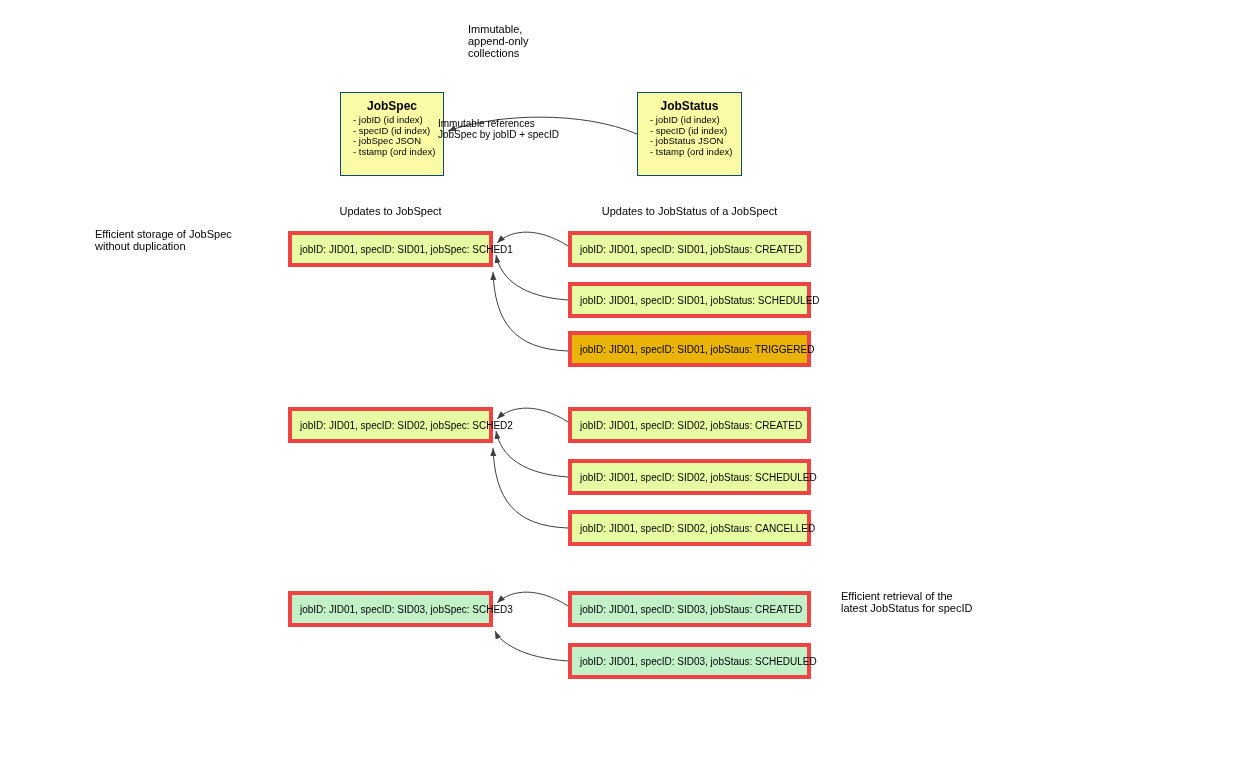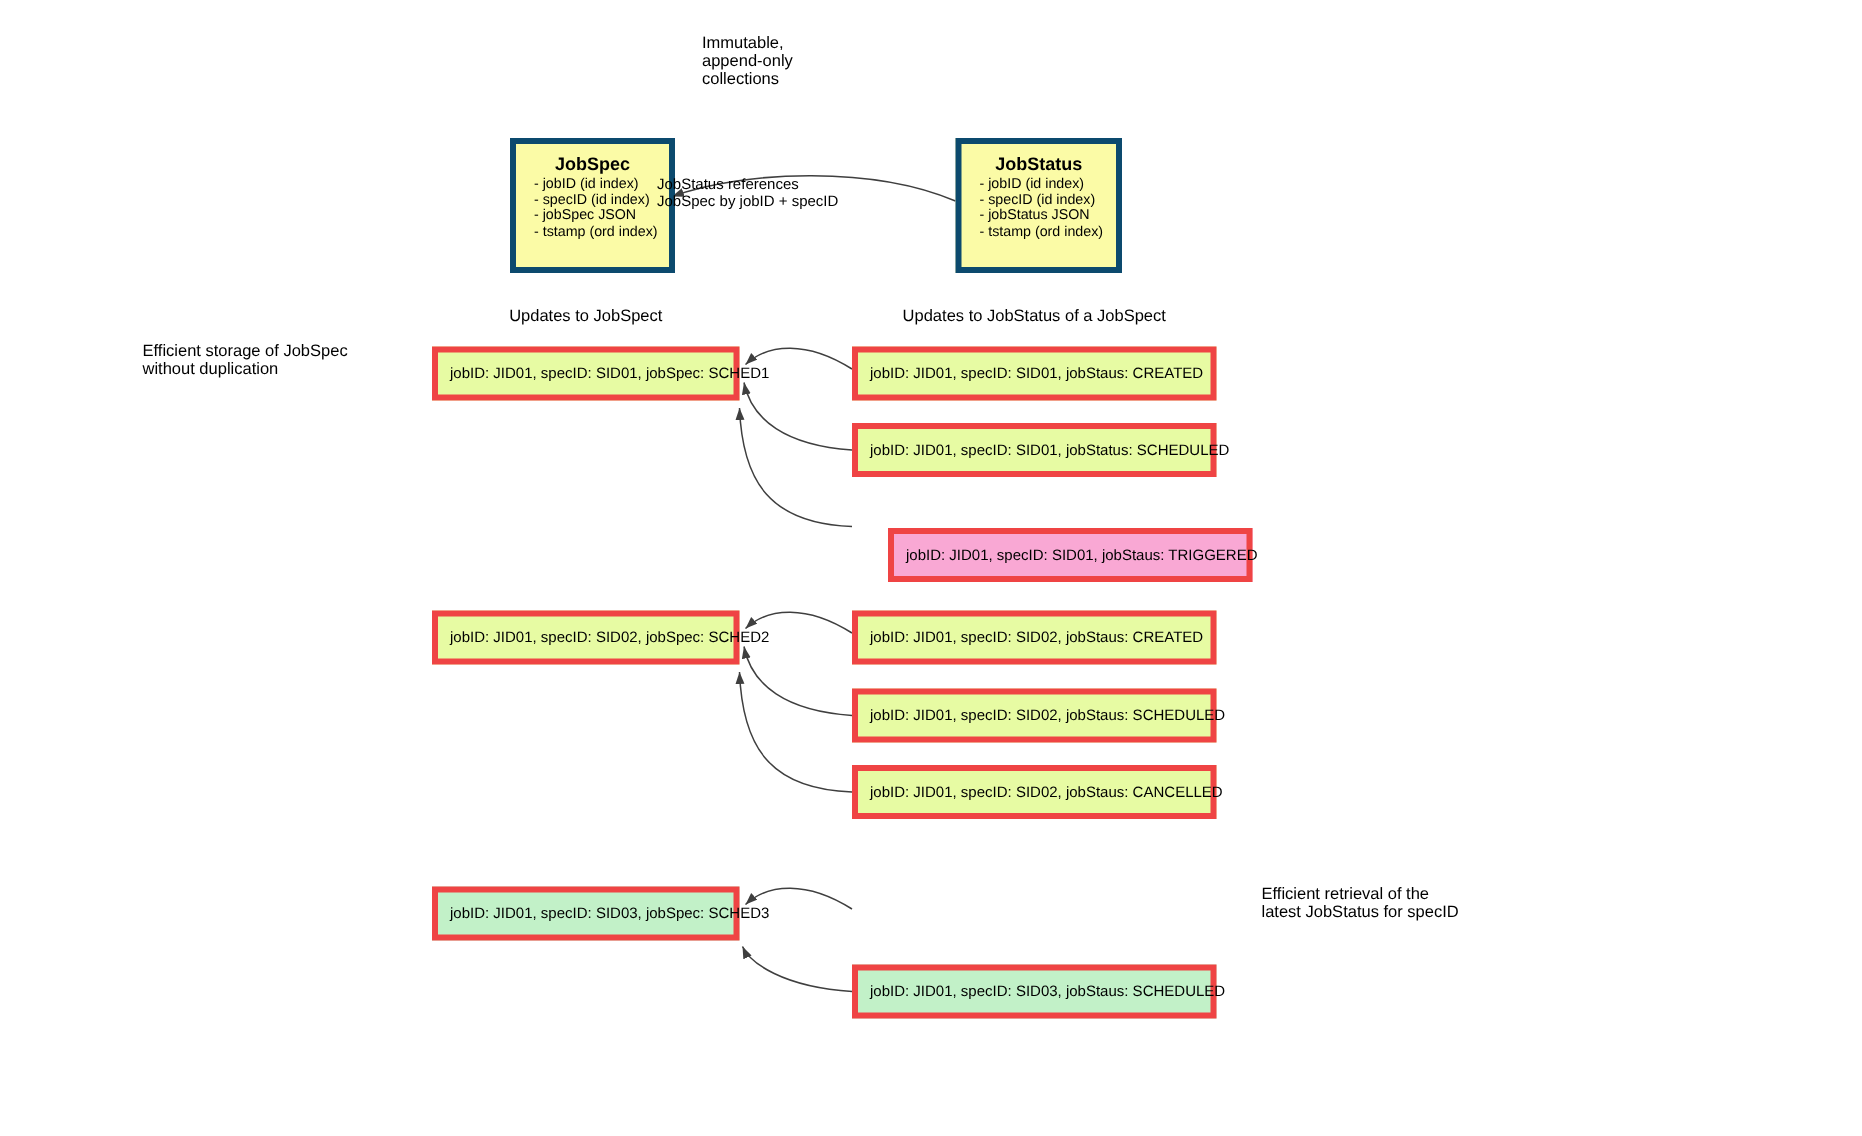--- a/index.html
+++ b/index.html
@@ -34,21 +34,21 @@
     text-align: center;
     white-space: nowrap;
   }
   .col-header.left  { left: 288px; width: 205px; }
   .col-header.right { left: 568px; width: 243px; }
 
   .entity-box {
     position: absolute;
     width: 102px;
     height: 82px;
-    border: 4px solid #0c4a6e;
+    border: 1px solid #0c4a6e;
     box-sizing: content-box;
     padding-top: 0;
   }
   .entity-box.jobspec   { left: 340px; top: 92px; }
   .entity-box.jobstatus { left: 637px; top: 92px; width: 103px; }
   .entity-title {
     font-size: 12px;
     font-weight: bold;
     text-align: center;
     margin-top: 6px;
@@ -113,37 +113,38 @@
   </div>
 
   <div class="entity-box jobstatus" style="background: rgb(251, 251, 166);">
     <div class="entity-title">JobStatus</div>
     <div class="entity-field">- jobID (id index)</div>
     <div class="entity-field">- specID (id index)</div>
     <div class="entity-field">- jobStatus JSON</div>
     <div class="entity-field">- tstamp (ord index)</div>
   </div>
 
-  <div class="note ref-label">JobStatus references
+  <div class="note ref-label">Immutable references
 JobSpec by jobID + specID</div>
 
   <div class="note right-annotation">Efficient retrieval of the
 latest JobStatus for specID</div>
   <div class="note left-annotation">Efficient storage of JobSpec
 without duplication</div>
 
   <div class="col-header left">Updates to JobSpect</div>
   <div class="col-header right">Updates to JobStatus of a JobSpect</div>
 
   <div class="row-box spec" style="top: 231px; background: rgb(231, 251, 163);">jobID: JID01, specID: SID01, jobSpec: SCHED1</div>
   <div class="row-box status" style="top: 231px; background: rgb(231, 251, 163);">jobID: JID01, specID: SID01, jobStaus: CREATED</div>
   <div class="row-box status" style="top: 282px; background: rgb(231, 251, 163);">jobID: JID01, specID: SID01, jobStatus: SCHEDULED</div>
-  <div class="row-box status" style="top: 352px; background: #f9a8d4; margin-left: 24px;">jobID: JID01, specID: SID01, jobStaus: TRIGGERED</div>
+  <div class="row-box status" style="top: 331px; background: #eab308;">jobID: JID01, specID: SID01, jobStaus: TRIGGERED</div>
 
   <div class="row-box spec" style="top: 407px; background: rgb(231, 251, 163);">jobID: JID01, specID: SID02, jobSpec: SCHED2</div>
   <div class="row-box status" style="top: 407px; background: rgb(231, 251, 163);">jobID: JID01, specID: SID02, jobStaus: CREATED</div>
   <div class="row-box status" style="top: 459px; background: rgb(231, 251, 163);">jobID: JID01, specID: SID02, jobStaus: SCHEDULED</div>
   <div class="row-box status" style="top: 510px; background: rgb(231, 251, 163);">jobID: JID01, specID: SID02, jobStaus: CANCELLED</div>
 
   <div class="row-box spec" style="top: 591px; background: rgb(194, 241, 200);">jobID: JID01, specID: SID03, jobSpec: SCHED3</div>
+  <div class="row-box status" style="top: 591px; background: rgb(194, 241, 200);">jobID: JID01, specID: SID03, jobStaus: CREATED</div>
   <div class="row-box status" style="top: 643px; background: rgb(194, 241, 200);">jobID: JID01, specID: SID03, jobStaus: SCHEDULED</div>
 
 </div>
 
 </body></html>

